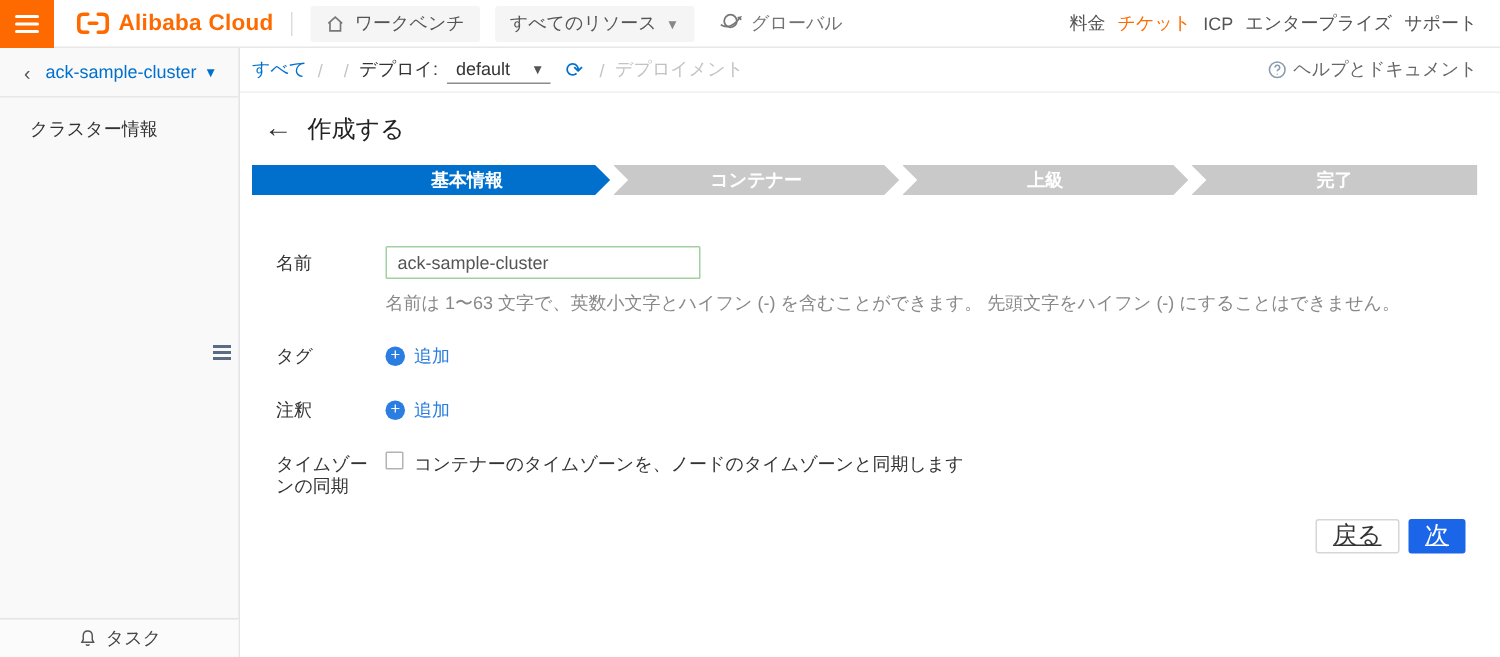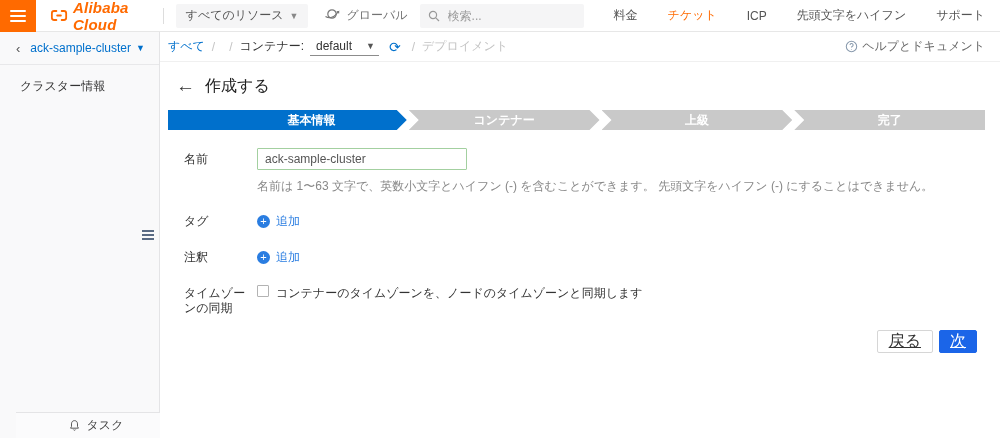--- a/index.html
+++ b/index.html
@@ -6,31 +6,31 @@
   body { margin:0; font-family:"Liberation Sans","DejaVu Sans",sans-serif; }
   .app { position:relative; width:1000px; height:438px; background:#fff; overflow:hidden; color:#333; font-size:12px; }
 
   
   .topbar { position:absolute; left:0; top:0; width:1000px; height:32px; background:#fff;
             border-bottom:1px solid #e7e7e7; display:flex; align-items:center; }
   .hamburger { width:36px; height:32px; background:#ff6a00; display:flex; align-items:center; justify-content:center; cursor:pointer; flex-shrink:0; }
   .hamburger .bars { width:16px; }
   .hamburger .bars i { display:block; height:2px; background:#fff; margin:3px 0; border-radius:1px; }
   .logo { display:flex; align-items:center; margin-left:14px; }
-  .logo-text { color:#ff6a00; font-weight:bold; font-size:15px; margin-left:5px; letter-spacing:.2px;font-style:italic; }
+  .logo-text { color:#ff6a00; font-weight:bold; font-size:15px; margin-left:5px; letter-spacing:.2px; }
   .tb-divider { width:1px; height:16px; background:#ddd; margin:0 12px; }
   .tb-btn { height:24px; background:#f5f5f6; border-radius:2px; display:flex; align-items:center;
             padding:0 10px; color:#545454; margin-right:10px; cursor:pointer; white-space:nowrap; }
   .tb-btn .caret { margin-left:6px; color:#888; font-size:9px; }
   .tb-plain { display:flex; color:#737373; margin:0 12px 0 6px; cursor:pointer; white-space:nowrap; }
   .search { height:24px; width:170px; background:#f5f5f6; border-radius:2px; display:flex; align-items:center; padding:0 8px; }
   .search input { border:none; outline:none; background:transparent; font-size:12px; width:130px; margin-left:6px; color:#333; }
   .search input::placeholder { color:#9b9b9b; }
   .tb-right { margin-left:auto; display:flex; align-items:center; padding-right:15px; }
-  .tb-link { color:#545454; margin-left:30px; cursor:pointer; white-space:nowrap;text-align:right; }
+  .tb-link { color:#545454; margin-left:8px; cursor:pointer; white-space:nowrap;text-align:right; }
   .tb-link.hot { color:#ff6a00; }
 
   
   .subbar { position:absolute; left:160px; top:32px; width:840px; height:30px; background:#fff;
             border-bottom:1px solid #f0f0f0; display:flex; align-items:center; padding:0 15px 0 8px; }
   .bc-link { color:#0070cc; cursor:pointer; }
   .bc-sep { color:#c4c4c4; margin:0 7px; }
   .bc-item { color:#333; }
   .bc-muted { color:#c3c3c3; }
   .ns-select { display:flex; align-items:center; border-bottom:1px solid #8c8c8c; padding:2px 4px 2px 6px; margin-left:6px; cursor:pointer; min-width:66px; }
@@ -41,21 +41,21 @@
 
   
   .sidebar { position:absolute; left:0; top:32px; width:160px; height:406px; background:#f9f9fa; border-right:1px solid #e4e4e6; }
   .sb-head { height:33px; border-bottom:1px solid #e8e8ea; display:flex; align-items:center; padding:0 10px 0 16px; }
   .sb-back { color:#555; font-size:13px; cursor:pointer; margin-right:10px; }
   .sb-cluster { color:#0070cc; cursor:pointer; display:flex; align-items:center; }
   .sb-cluster .caret { font-size:9px; margin-left:5px; }
   .sb-item { padding:13px 20px; color:#333; cursor:pointer; }
   .sb-handle { position:absolute; right:5px; top:196px; cursor:col-resize; }
   .sb-handle i { display:block; width:12px; height:2px; background:#5a6b84; margin:2px 0; }
-  .sb-tasks { position:absolute; left:16px; bottom:0; width:100%; height:26px; border-top:1px solid #e4e4e6; background:#fbfbfc;
+  .sb-tasks { position:absolute; left:0; bottom:0; width:100%; height:26px; border-top:1px solid #e4e4e6; background:#fbfbfc;
               display:flex; align-items:center; justify-content:center; color:#444; cursor:pointer; }
   .sb-tasks svg { margin-right:6px; }
 
   
   .main { position:absolute; left:160px; top:62px; width:840px; height:376px; background:#fff; padding:0 15px 0 8px; }
   .page-title { display:flex; align-items:center; margin:13px 0 0 8px; }
   .back-arrow { font-size:19px; color:#333; cursor:pointer; margin-right:10px; }
   .page-title h1 { font-size:16px; font-weight:normal; color:#222; margin:0; }
 
   .steps { display:flex; margin-top:13px; height:20px; }
@@ -103,53 +103,52 @@
         </span>
     </div>
     <div class="logo">
       <svg width="24" height="17" viewBox="0 0 24 17">
         <path d="M8.5 2.5 H5.5 Q2.5 2.5 2.5 5.5 v6 q0 3 3 3 h3 M15.5 2.5 h3 q3 0 3 3 v6 q0 3 -3 3 h-3 M9.5 8.5 h5" fill="none" stroke="#ff6a00" stroke-width="2.4" stroke-linecap="round"></path>
       </svg>
       <span class="logo-text">Alibaba Cloud</span>
     </div>
     <div class="tb-divider"></div>
     <div class="tb-btn">
+      <svg width="13" height="12" viewBox="0 0 14 13">
+        <path d="M2 6 L7 1.5 L12 6 M3.2 5.4 V11.5 H10.8 V5.4" fill="none" stroke="#777" stroke-width="1.2"></path>
+      </svg>
+      <span style="margin-left:6px">ワークベンチ</span>
+    </div>
+    <div class="tb-btn">
       <span>すべてのリソース</span>
       <span class="caret">▼</span>
     </div>
     <div class="tb-plain">
       <svg width="16" height="14" viewBox="0 0 16 14">
         <circle cx="8" cy="7" r="4.2" fill="none" stroke="#777" stroke-width="1.2"></circle>
         <path d="M1.5 9.5 Q8 13.5 14.5 4.5 l-1.8 .4 M14.5 4.5 l.3 1.9" fill="none" stroke="#777" stroke-width="1.1"></path>
       </svg>
       <span style="margin-left:6px">グローバル</span>
     </div>
-    <div class="search">
-      <svg width="12" height="12" viewBox="0 0 12 12">
-        <circle cx="5" cy="5" r="3.6" fill="none" stroke="#999" stroke-width="1.2"></circle>
-        <path d="M7.8 7.8 L11 11" stroke="#999" stroke-width="1.2"></path>
-      </svg>
-      <input placeholder="検索..." style="">
-    </div>
 
     <div class="tb-right">
       <span class="tb-link">料金</span>
       <span class="tb-link hot">チケット</span>
       <span class="tb-link">ICP</span>
-      <span class="tb-link">先頭文字をハイフン</span>
+      <span class="tb-link">エンタープライズ</span>
       <span class="tb-link">サポート</span>
 
     </div>
   </div>
 
   <div class="subbar">
     <span class="bc-link">すべて</span>
     <span class="bc-sep">/</span>
     <span class="bc-sep">/</span>
-    <span class="bc-item">コンテナー:</span>
+    <span class="bc-item">デプロイ:</span>
     <span class="ns-select">
       <span>default</span>
       <span class="caret">▼</span>
     </span>
     <span class="refresh">⟳</span>
     <span class="bc-sep">/</span>
     <span class="bc-muted">デプロイメント</span>
     <span class="help-doc">
       <svg width="13" height="13" viewBox="0 0 16 16">
         <circle cx="8" cy="8" r="6.4" fill="none" stroke="#8a9bae" stroke-width="1.3"></circle>
@@ -187,21 +186,21 @@
       <h1>作成する</h1>
     </div>
 
     <div class="steps">
       <div class="step first active">基本情報</div>
       <div class="step">コンテナー</div>
       <div class="step">上級</div>
       <div class="step last">完了</div>
     </div>
 
-    <div class="frow" style="margin-top:18px">
+    <div class="frow" style="margin-top:34px">
       <div class="flabel">名前</div>
       <input class="txt-input" value="ack-sample-cluster" style="">
     </div>
     <div class="help-text">名前は 1〜63 文字で、英数小文字とハイフン (-) を含むことができます。 先頭文字をハイフン (-) にすることはできません。</div>
 
 
 
     <div class="frow" style="margin-top:16px">
       <div class="flabel">タグ</div>
       <div class="add-link">

